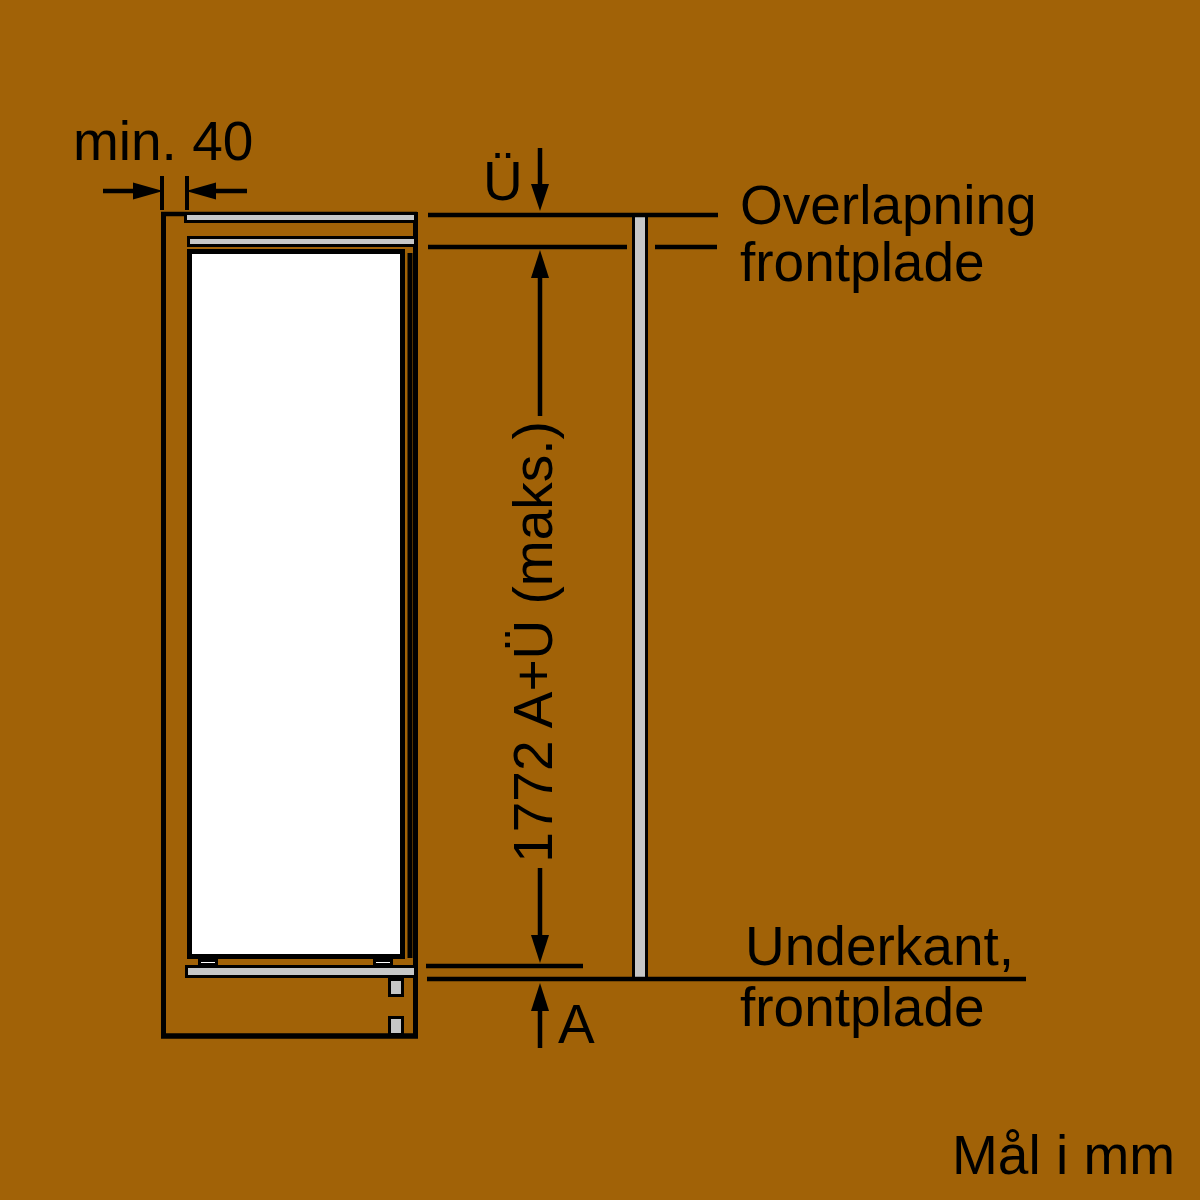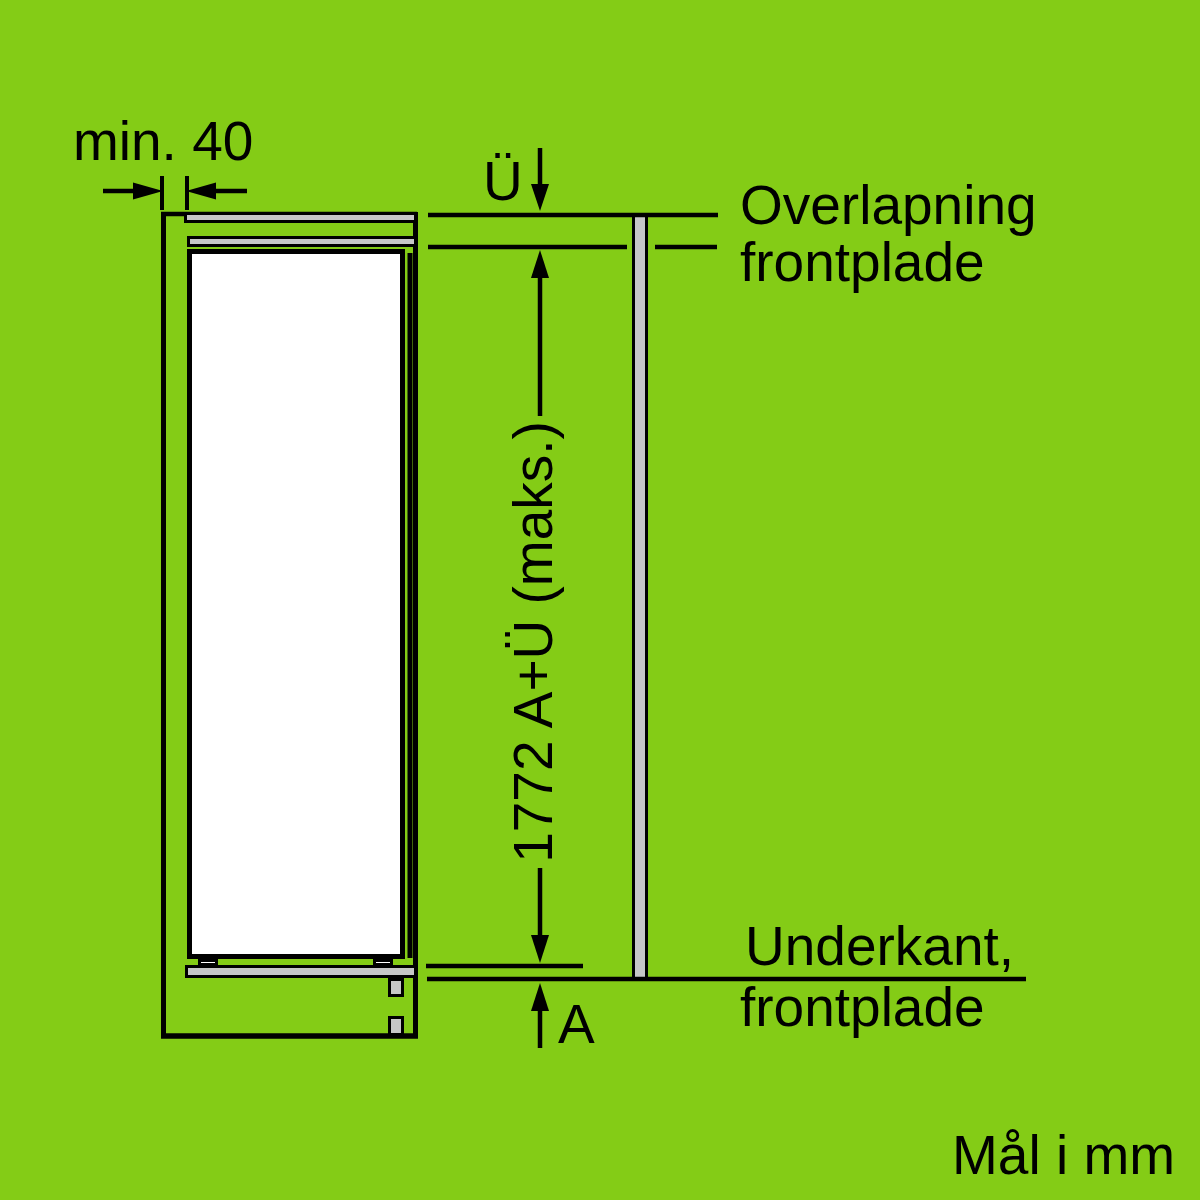--- a/index.html
+++ b/index.html
@@ -7,21 +7,21 @@
     padding: 0;
     background: #ffffff;
     width: 1200px;
     height: 1200px;
     overflow: hidden;
   }
   .stage {
     position: relative;
     width: 1200px;
     height: 1200px;
-    background: #84cc16;
+    background: #a16207;
     text-decoration: underline;
   }
   svg {
     display: block;
     font-family: "Liberation Sans", "DejaVu Sans", sans-serif;
   }
   .lbl {
     font-size: 55px;
     fill: #000000;
   }

